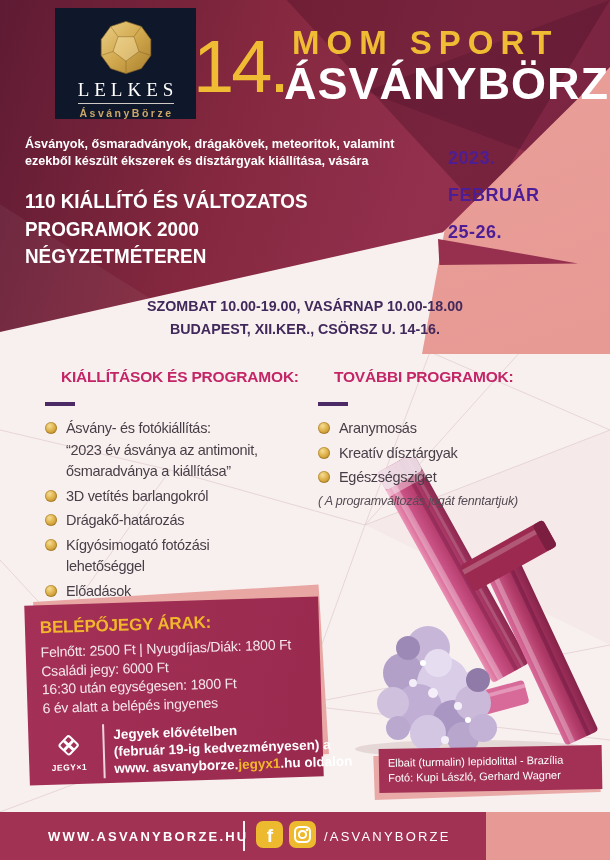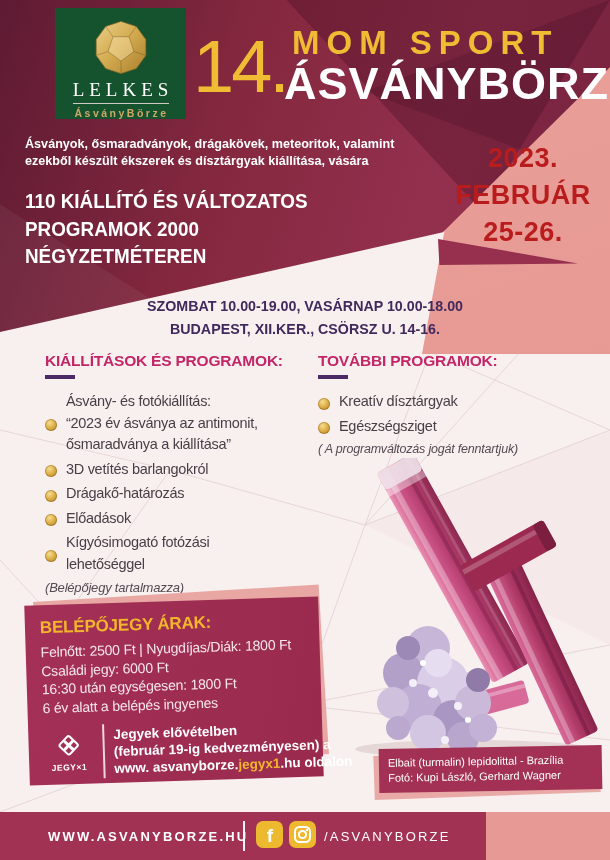--- a/index.html
+++ b/index.html
@@ -29,50 +29,50 @@
   .sh3{background:rgba(255,255,255,.05);clip-path:polygon(0 58%,34% 95%,0 100%);}
   .crimson-sliver{
     left:438px;top:238px;width:140px;height:27px;z-index:2;
     background:#96304e;clip-path:polygon(0 4%,100% 94%,1% 100%);
   }
   .footer-bar{left:0;top:812px;width:486px;height:48px;background:#a23254;z-index:4;}
   .footer-salmon{left:486px;top:812px;width:124px;height:48px;background:#e79a95;z-index:4;}
 
   
   .logo-box{
-    left:55px;top:8px;width:131px;height:111px;background:#14532d;z-index:3;
+    left:55px;top:8px;width:141px;height:111px;background:#0f172a;z-index:3;
     display:flex;flex-direction:column;align-items:center;
   }
   .logo-name{
     font-family:"Liberation Serif",serif;color:#fff;font-size:19px;
     letter-spacing:5px;margin-top:2px;padding-left:5px;
   }
   .logo-rule{width:96px;height:1px;background:#cfcac4;margin-top:2px;}
   .logo-sub{font-size:10.5px;font-weight:bold;letter-spacing:2.5px;color:#cda768;margin-top:3px;padding-left:2px;}
   .edition{left:193px;top:30px;font-size:74px;font-weight:normal;color:#efbc33;letter-spacing:-3px;z-index:3;line-height:1;}
   .venue{left:292px;top:26px;font-size:33px;font-weight:bold;color:#efbc33;letter-spacing:7px;z-index:3;line-height:1;}
   .title{left:284px;top:61px;font-size:45px;font-weight:bold;color:#ffffff;letter-spacing:1px;z-index:3;line-height:1;}
   .subtitle{left:25px;top:135px;z-index:3;color:#fff;font-size:13px;font-weight:bold;line-height:17px;
     transform:scaleX(.97);transform-origin:0 0;}
   .highlight{left:25px;top:187px;z-index:3;color:#fff;font-size:20.5px;font-weight:bold;line-height:27.5px;
     transform:scaleX(.92);transform-origin:0 0;letter-spacing:0;}
-  .date-block{left:448px;top:140px;width:150px;z-index:3;text-align:center;
-    color:#b91c1c;font-size:27px;font-weight:bold;line-height:37px;letter-spacing:.5px;}
+  .date-block{left:448px;top:140px;width:150px;z-index:3;text-align:left;
+    color:#4c1d95;font-size:18px;font-weight:bold;line-height:37px;letter-spacing:.5px;}
 
   
   .schedule{left:75px;top:294px;width:460px;z-index:3;text-align:center;
     color:#42295c;font-size:15px;font-weight:bold;line-height:23px;
     transform:scaleX(.95);}
   .col{z-index:3;}
   .col-left{left:45px;top:352px;}
   .col-right{left:318px;top:352px;}
-  .section-h{font-size:15.5px;font-weight:bold;color:#c32566;letter-spacing:-.2px;white-space:nowrap;margin:0;}
+  .section-h{font-size:15.5px;font-weight:bold;color:#c32566;letter-spacing:-.2px;white-space:nowrap;margin:16px;}
   .rule{width:30px;height:4px;background:#4b2a66;margin-top:5px;}
   .plist{margin-top:12px;}
-  .pitem{display:flex;gap:9px;margin-bottom:3px;align-items:center;}
+  .pitem{display:flex;gap:9px;margin-bottom:3px;}
   .gem{width:12px;height:12px;border-radius:50%;flex:0 0 12px;margin-top:4px;
     background:radial-gradient(circle at 38% 32%,#f6dd94 0%,#dcae45 48%,#a87c28 100%);
     box-shadow:inset 0 0 0 1px rgba(120,80,20,.35);}
   .plines{font-size:14.5px;line-height:21.5px;color:#483e47;letter-spacing:-.3px;white-space:nowrap;}
   .pnote{font-size:13px;font-style:italic;color:#544a53;margin-top:5px;letter-spacing:-.2px;white-space:nowrap;}
   .col-right .pnote{font-size:12.5px;}
 
   
   .mineral{left:333px;top:458px;z-index:2;}
   .caption-shadow{left:374px;top:752px;width:226px;height:44px;background:#e9aaa7;transform:rotate(-2deg);z-index:3;}
@@ -188,38 +188,44 @@
       </div>
       <div class="pitem">
         <span class="gem"></span>
         <div class="plines">
             <div>Drágakő-határozás</div>
           </div>
       </div>
       <div class="pitem">
         <span class="gem"></span>
         <div class="plines">
-            <div>Előadások</div>
-          </div>
-      </div>
-      <div class="pitem">
-        <span class="gem"></span>
-        <div class="plines">
           <div>Kígyósimogató fotózási</div>
           <div>lehetőséggel</div>
         </div>
+      </div>
+      <div class="pitem">
+        <span class="gem"></span>
+        <div class="plines">
+            <div>Előadások</div>
+          </div>
       </div>
     </div>
     <div class="pnote">(Belépőjegy tartalmazza)</div>
   </section>
 
   <section class="abs col col-right">
     <h2 class="section-h">TOVÁBBI PROGRAMOK:</h2>
     <div class="rule"></div>
     <div class="plist">
+      <div class="pitem">
+        <span class="gem"></span>
+        <div class="plines">
+            <div>Aranymosás</div>
+          </div>
+      </div>
       <div class="pitem">
         <span class="gem"></span>
         <div class="plines">
             <div>Kreatív dísztárgyak</div>
           </div>
       </div>
       <div class="pitem">
         <span class="gem"></span>
         <div class="plines">
             <div>Egészségsziget</div>

